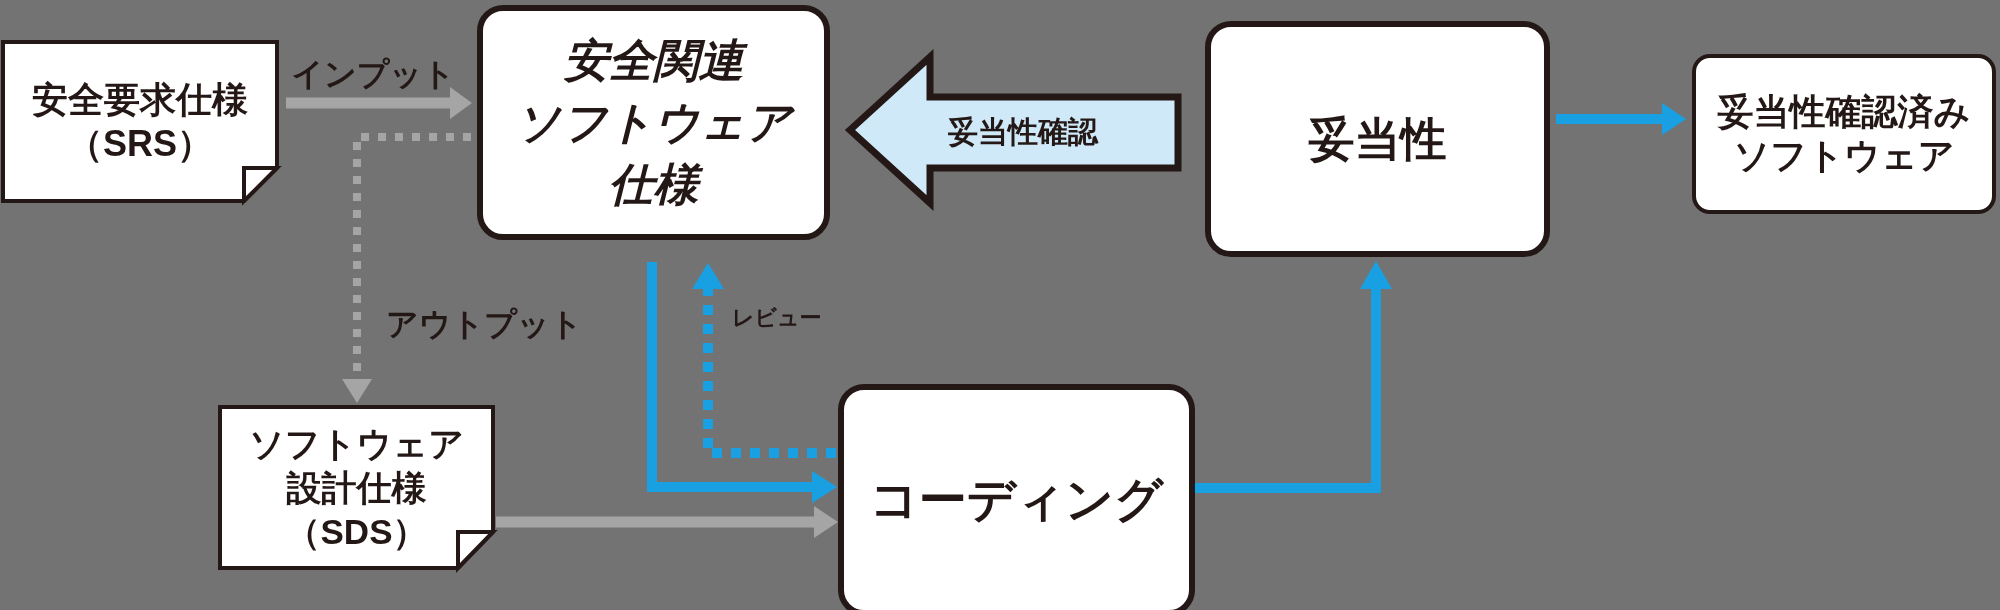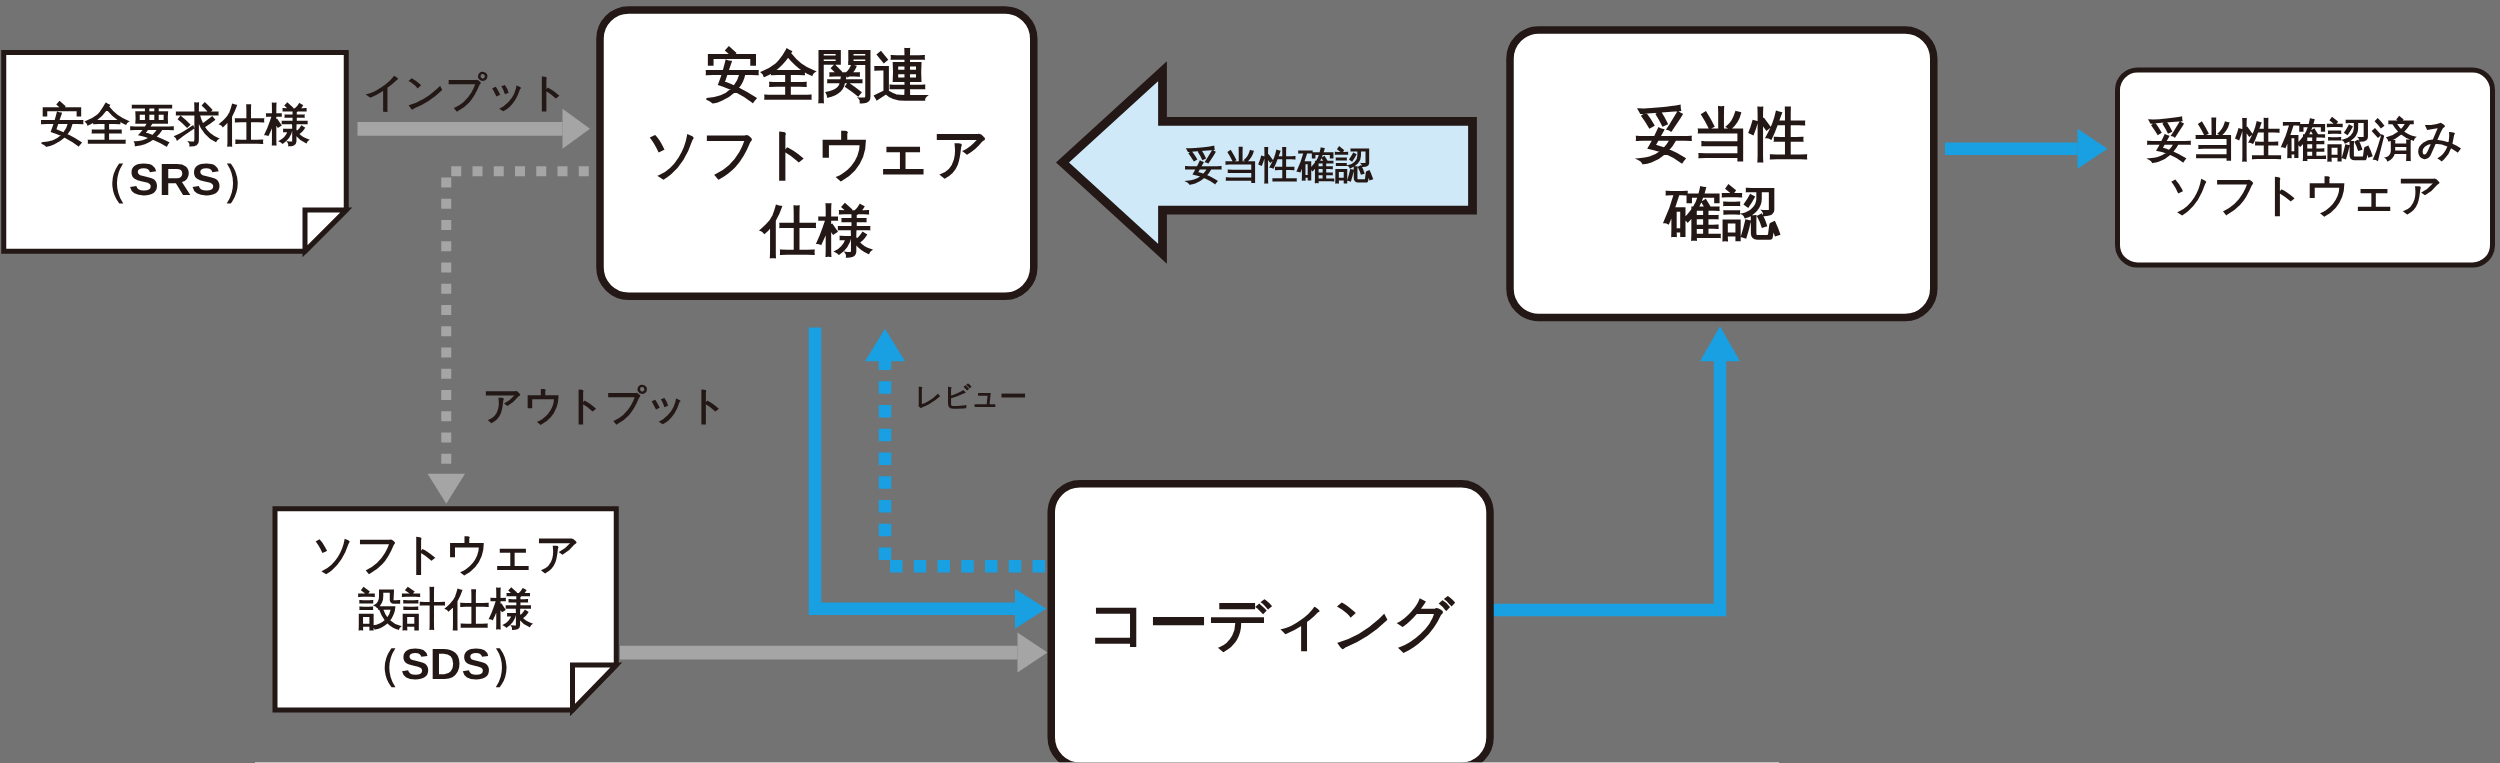--- a/index.html
+++ b/index.html
@@ -39,21 +39,21 @@
     display:flex;
     flex-direction:column;
     align-items:center;
     justify-content:center;
     text-align:center;
     color:var(--ink);
   }
   .node .ln{display:block;}
 
   #spec-box{left:477px;top:5px;width:353px;height:235px;font-size:45px;}
-  #spec-box .ln{line-height:62px;}
+  #spec-box .ln{line-height:62px;font-style:italic;}
 
   #validation-box{left:1205px;top:4px;width:345px;height:236px;font-size:46px;margin-top:17px;}
   #validation-box .ln{line-height:63px;}
 
   #coding-box{left:838px;top:384px;width:357px;height:232px;font-size:48px;}
   #coding-box .ln{line-height:56px;}
 
   #validated-box{left:1692px;top:54px;width:304px;height:160px;border-width:4px;border-radius:18px;font-size:36px;}
   #validated-box .ln{line-height:44px;}
 
@@ -146,21 +146,20 @@
   </div>
 
   <div class="node" id="spec-box">
     <span class="ln">安全関連</span>
     <span class="ln">ソフトウェア</span>
     <span class="ln">仕様</span>
   </div>
 
   <div class="node" id="validation-box">
     <span class="ln">妥当性</span>
-    <span class="ln">確認</span>
   </div>
 
   <div class="node" id="validated-box">
     <span class="ln">妥当性確認済み</span>
     <span class="ln">ソフトウェア</span>
   </div>
 
   <div class="node" id="coding-box">
     <span class="ln">コーディング</span>
   </div>

